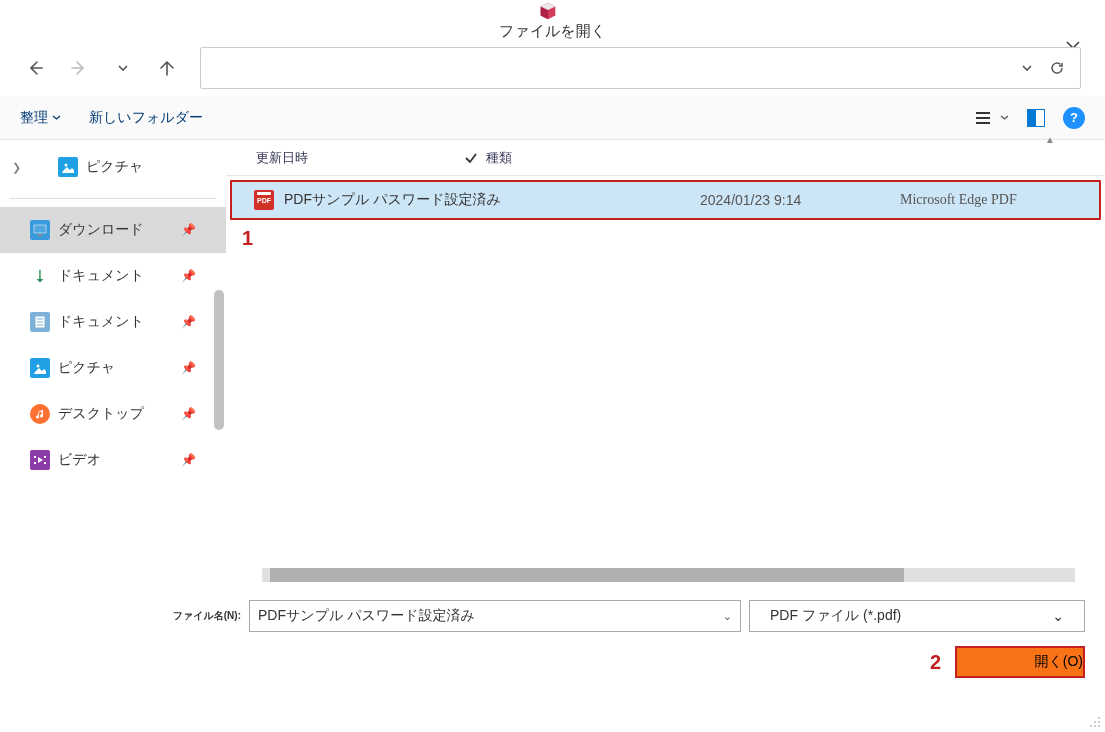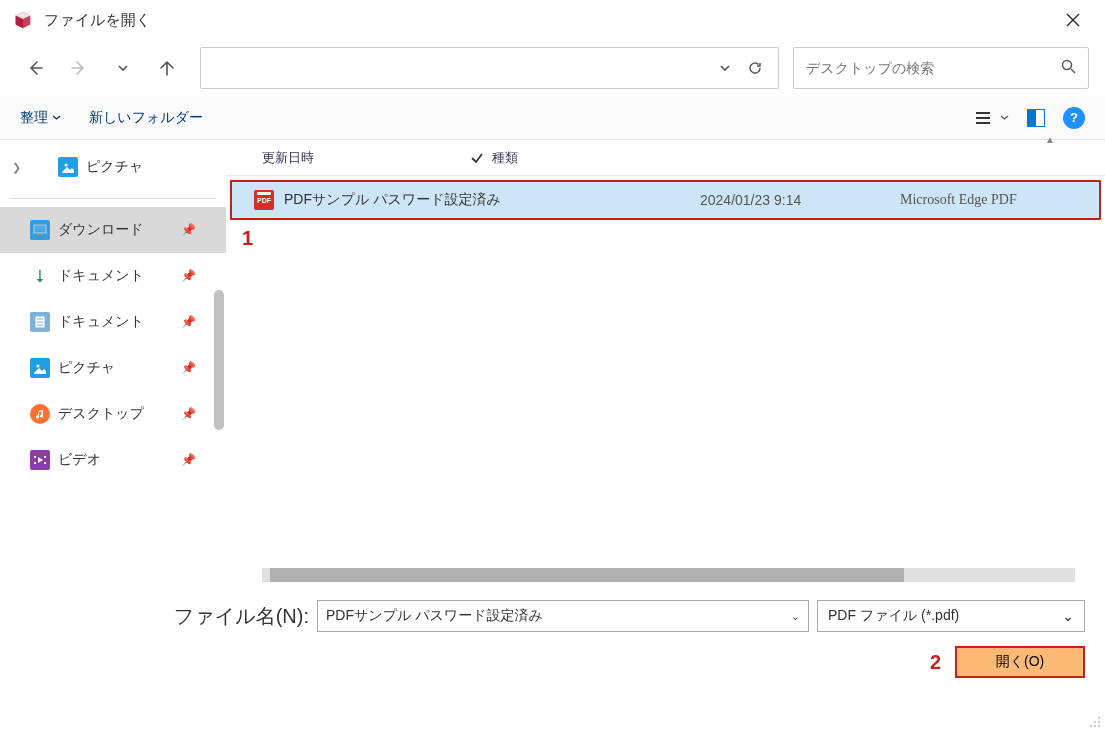--- a/index.html
+++ b/index.html
@@ -1,19 +1,19 @@
 <!DOCTYPE html>
 <html><head>
 <meta charset="utf-8">
 <style>
 * { margin: 0; padding: 0; box-sizing: border-box; font-family: 'Yu Gothic UI', 'Segoe UI', Meiryo, sans-serif; }
 body { background: #fff; width: 1105px; height: 732px; overflow: hidden; position: relative; color: #333; }
 
 
-.titlebar { height: 40px; display: flex; align-items: center; padding: 0 12px; }
+.titlebar { height: 40px; display: flex; align-items: center; padding: 0 12px; flex-direction: column; }
 .titlebar .app-icon { width: 22px; height: 22px; margin-right: 10px; position: relative; }
 .titlebar .app-icon svg { width: 22px; height: 22px; }
 .titlebar .title { font-size: 15px; color: #333; }
 .titlebar .close { margin-left: auto; width: 40px; height: 32px; display:flex; align-items:center; justify-content:center; font-size: 18px; cursor:pointer; }
 
 
 .navbar { height: 56px; display: flex; align-items: center; padding: 0 16px; gap: 6px; }
 .nav-btn { width: 38px; height: 38px; display:flex; align-items:center; justify-content:center; color:#555; font-size: 16px; }
 .nav-btn.disabled { color: #b5b5b5; }
 .addr-box { flex: 1; height: 42px; border: 1px solid #ccc; border-radius: 2px; margin: 0 8px; display:flex; align-items:center; padding: 0 8px; background:#fff; }
@@ -49,46 +49,46 @@
 .ic-desk { background:#3a9bdc; }
 .ic-down { color:#2e8b57; font-size:18px; background:none; }
 .ic-doc { background:#7cb1d8; }
 .ic-music { background:#ff7033; border-radius:50%; }
 .ic-video { background:#8d3da8; }
 
 
 .filelist { flex:1; position:relative; }
 .fl-header { height: 36px; display:flex; align-items:center; border-bottom: 1px solid #e8e8e8; font-size:13px; color:#335; padding-left: 30px; }
 .col-name { width: 430px; }
-.col-date { width: 200px; margin-left: 6px; }
+.col-date { width: 200px; }
 .col-chk { width: 30px; display:flex; align-items:center; justify-content:center; }
 .col-chk svg { width:14px; height:14px; }
 .col-type { width: 150px; }
 .col-sort { position:absolute; right: 50px; top:-6px; color:#888; font-size:10px; }
 .fl-row { height: 40px; display:flex; align-items:center; font-size:14px; padding-left: 22px; }
 .fl-row.sel { background:#cde6f7; border:2px solid #c42020; position:relative; margin: 4px 4px 0 4px; border-radius:1px; }
 .fl-row .pdf-ic { width:20px; height:20px; background:#d13027; border-radius:2px; margin-right: 10px; display:flex; align-items:center; justify-content:center; color:#fff; font-size:7px; font-weight:bold; position:relative; }
 .fl-row .pdf-ic::before { content:''; position:absolute; top:2px; left:3px; right:3px; height:3px; background:#fff; border-radius:1px; }
 .fl-row .fn { width: 416px; }
 .fl-row .fd { width: 200px; color:#555; }
 .fl-row .ft { color:#555;font-family:Liberation Serif, serif; }
 .ann1 { position:absolute; left: 242px; top: 227px; color:#c42020; font-size:20px; font-weight:bold; }
 
 .hscroll { position:absolute; bottom: 0; left: 36px; right: 30px; height: 14px; background:#e0e0e0; }
 .hscroll .thumb { height:100%; background:#b0b0b0; width: 78%; margin-left:1%; }
 
 
 .bottom { padding: 18px 20px 16px 0; }
 .fn-row { display:flex; align-items:center; justify-content:flex-end; gap: 8px; margin-bottom: 14px; }
-.fn-label { font-size:20px; color:#333; }
+.fn-label { font-size:10px; color:#333;font-weight:bold; }
 .fn-input { width: 492px; height: 32px; border:1px solid #aaa; padding: 0 8px; font-size:14px; display:flex; align-items:center; justify-content:space-between; }
 .fn-input .dd { color:#666; font-size:11px; }
-.filter-sel { width: 268px; height: 32px; border:1px solid #aaa; padding:0 10px; font-size:14px; display:flex; align-items:center; justify-content:space-between; }
+.filter-sel { width: 336px; height: 32px; border:1px solid #aaa; padding:0 20px; font-size:14px; display:flex; align-items:center; justify-content:space-between; }
 .btn-row { display:flex; align-items:center; justify-content:flex-end; gap: 12px; }
-.btn { width: 130px; height: 32px; border:1px solid #aaa; background:#fdba74; font-size:14px; display:flex; align-items:center; justify-content:center; }
+.btn { width: 130px; height: 32px; border:1px solid #aaa; background:#f97316; font-size:14px; display:flex; align-items:center; justify-content:flex-end; }
 .btn.primary { border: 2px solid #c42020; }
 .ann2 { color:#c42020; font-size:20px; font-weight:bold; margin-right: 2px; }
 
 .resize-grip { position:absolute; right:4px; bottom:4px; width:14px; height:14px; color:#bbb; }
 </style>
 </head>
 <body>
 
 <div class="titlebar">
   <span class="app-icon">
@@ -134,27 +134,20 @@
         <svg width="12" height="12" viewBox="0 0 12 12">
           <path d="M2 4 L6 8 L10 4" stroke="#555" stroke-width="1.6" fill="none"></path>
         </svg>
       </span>
     <span class="refresh">
         <svg width="16" height="16" viewBox="0 0 16 16">
           <path d="M13 8 A5 5 0 1 1 11.5 4.5 M13 3 V6 H10" stroke="#555" stroke-width="1.5" fill="none"></path>
         </svg>
       </span>
   </div>
-  <div class="search-box">
-    <input placeholder="デスクトップの検索" style="">
-    <span class="sicon"><svg width="15" height="15" viewBox="0 0 15 15">
-          <circle cx="6" cy="6" r="4.5" stroke="#555" stroke-width="1.5" fill="none"></circle>
-          <line x1="10" y1="10" x2="14" y2="14" stroke="#555" stroke-width="1.5"></line>
-        </svg></span>
-  </div>
 </div>
 
 <div class="toolbar">
   <div class="tbtn">
     <span>整理</span>
     <svg width="9" height="9" viewBox="0 0 9 9">
         <path d="M1 3 L4.5 6 L8 3" stroke="#003a73" stroke-width="1.3" fill="none"></path>
       </svg>
   </div>
   <div class="tbtn">

